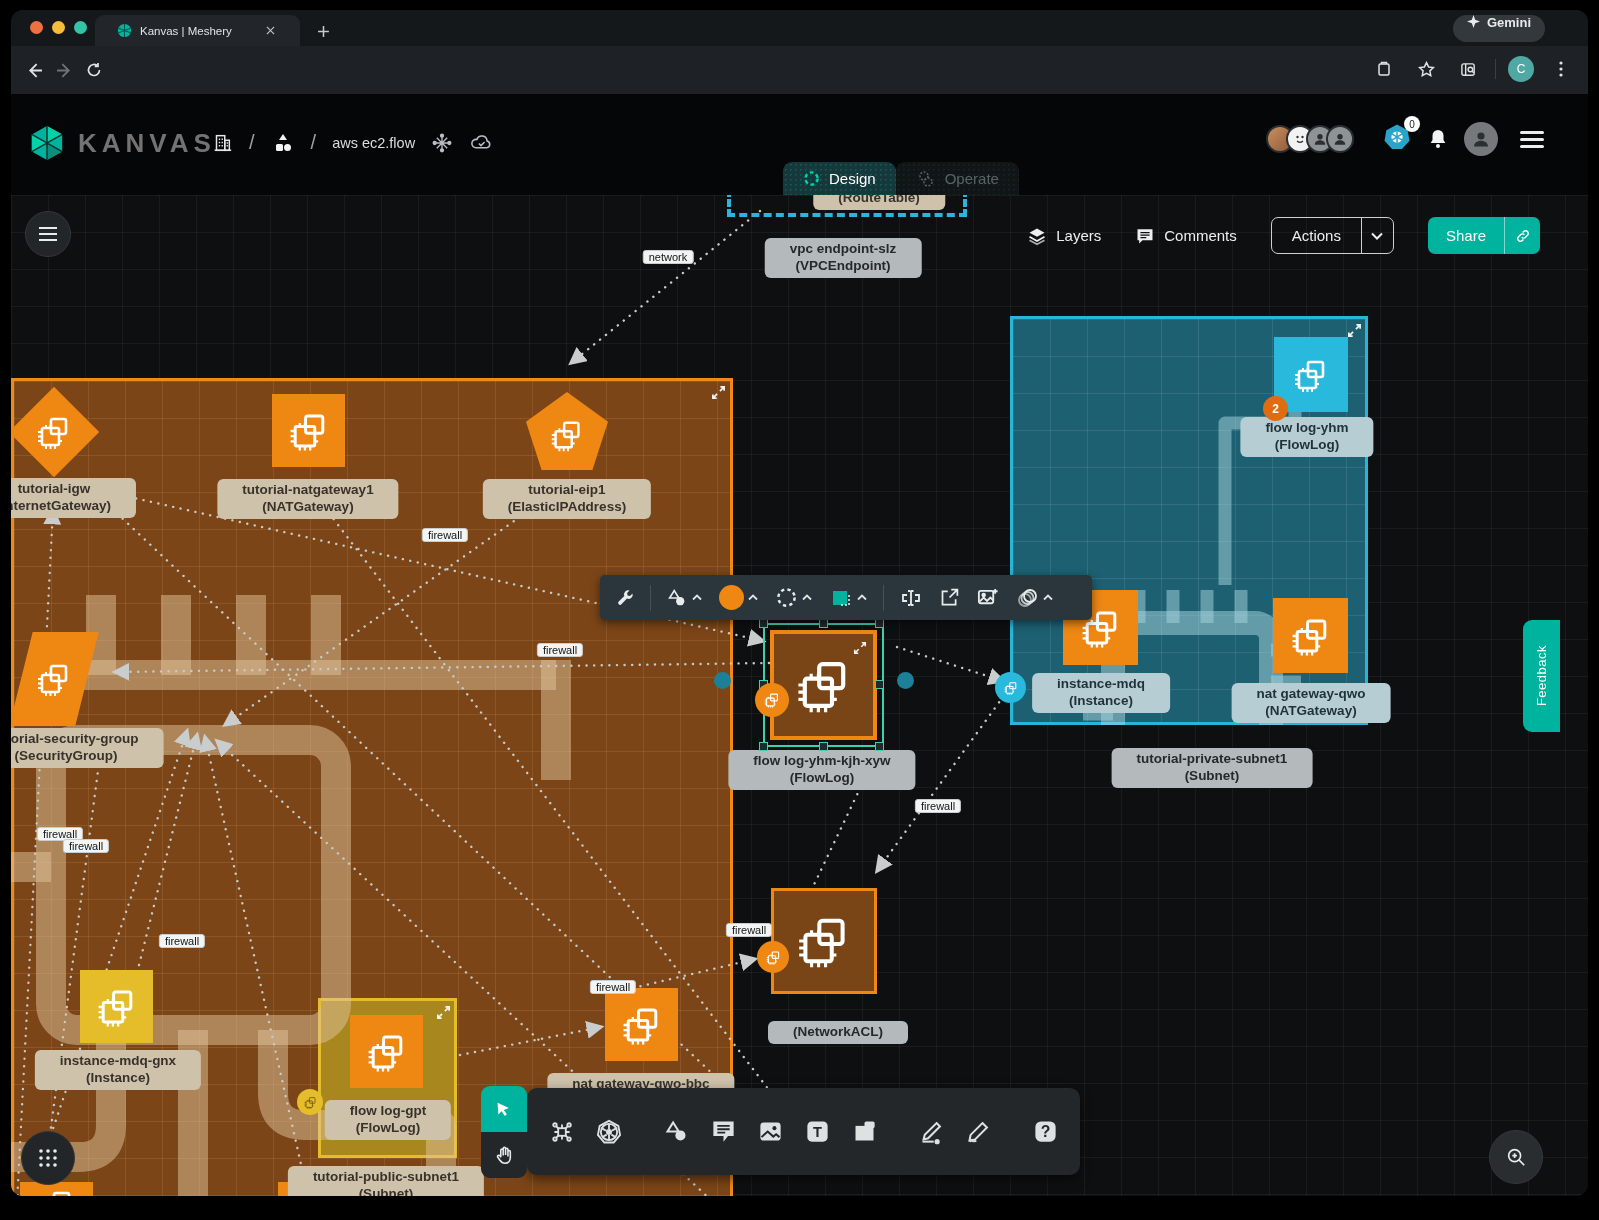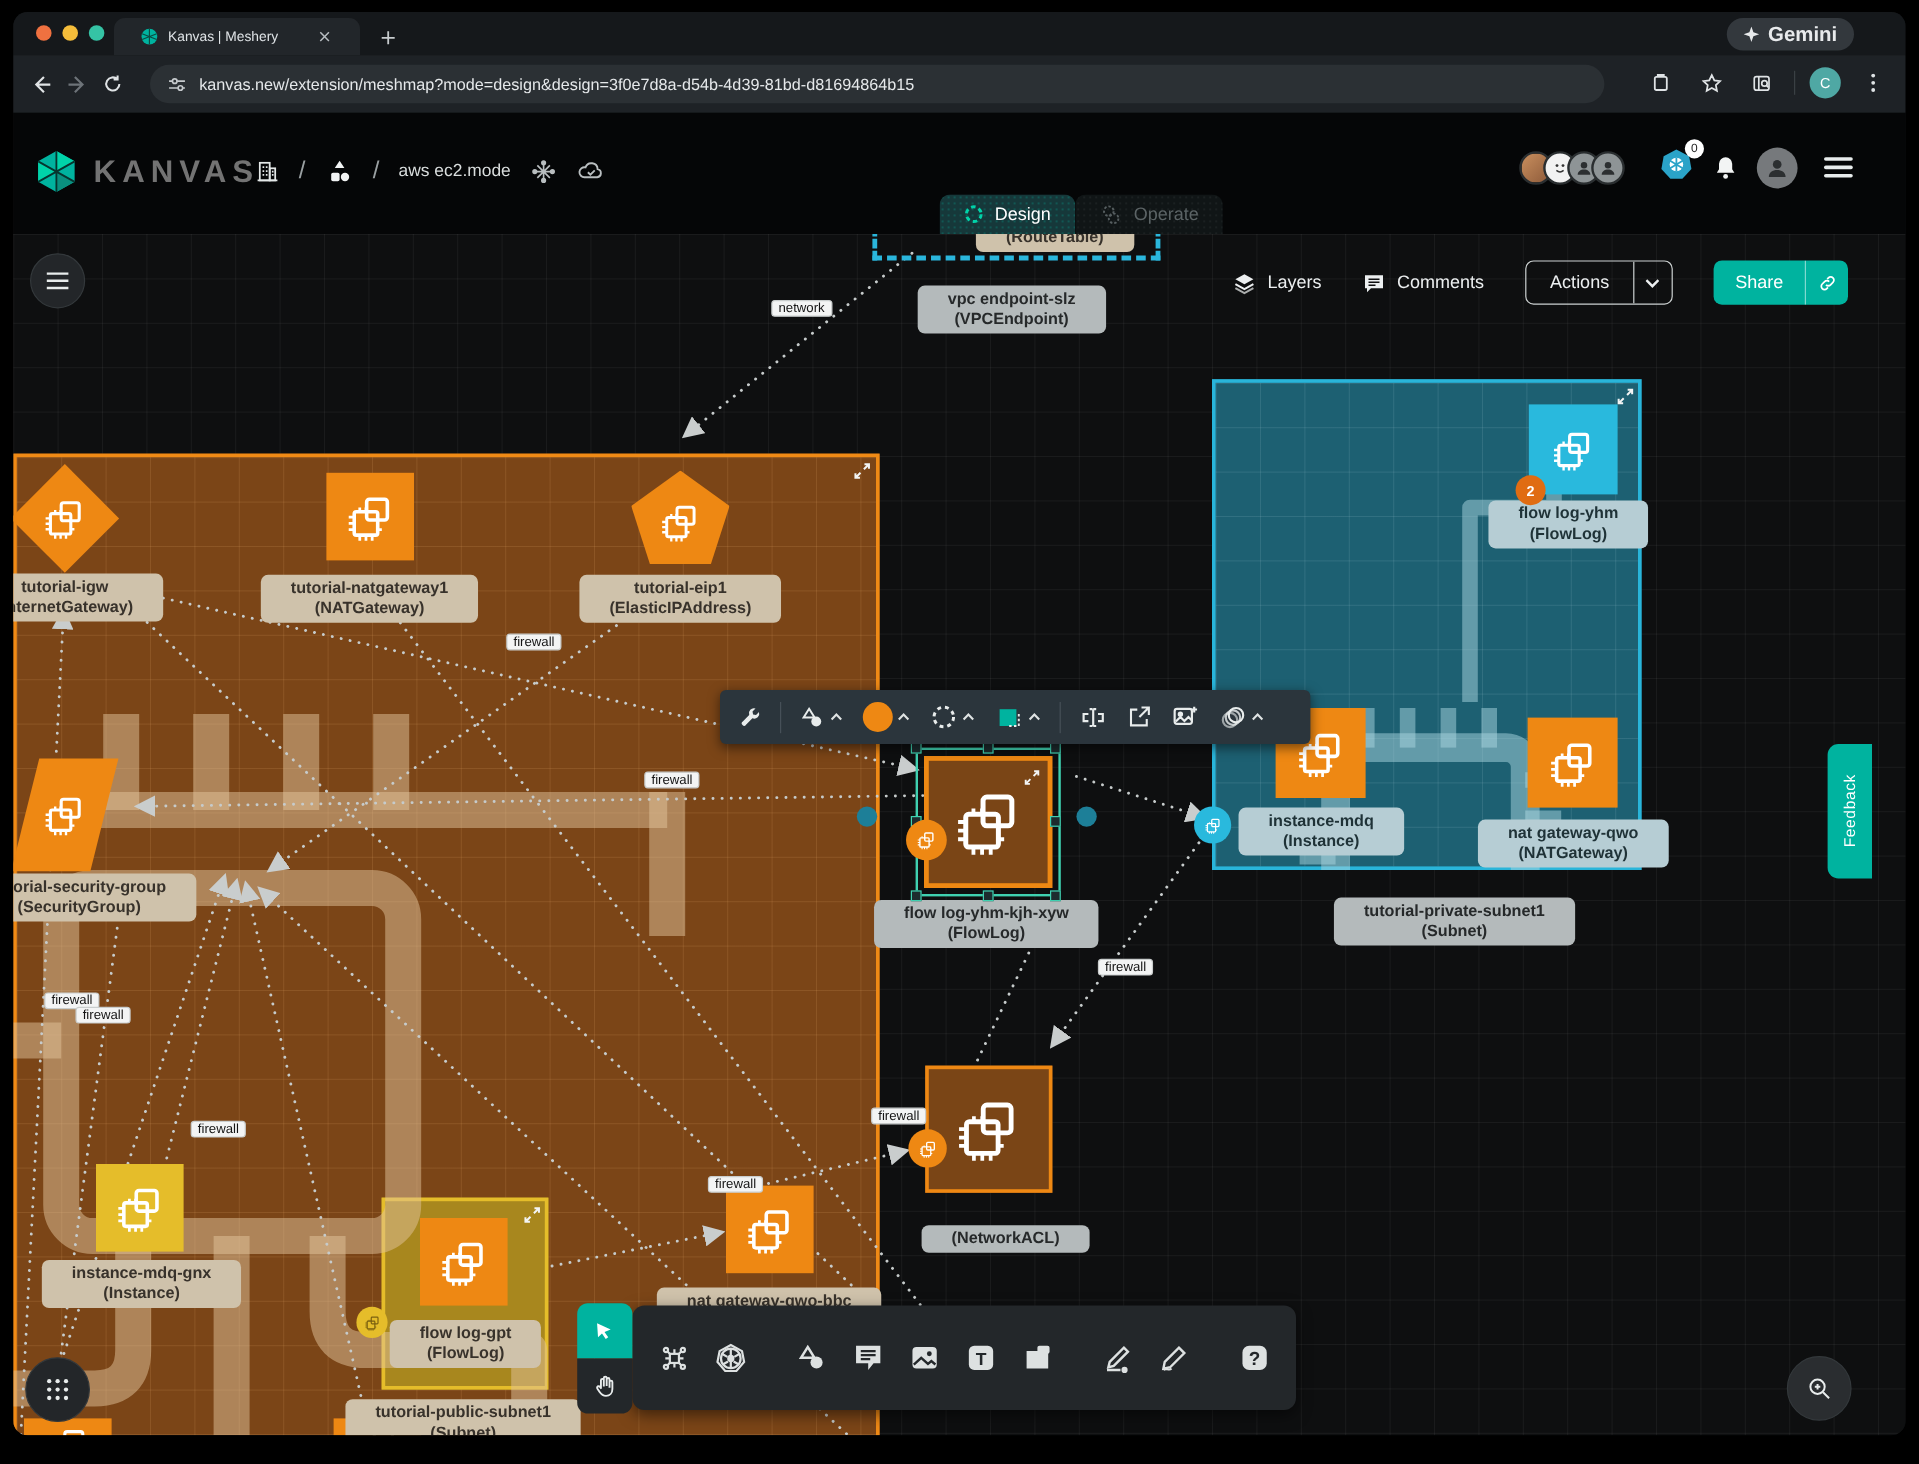--- a/index.html
+++ b/index.html
@@ -6,21 +6,21 @@
   html,body { width:1599px; height:1220px; background:#000; font-family:"Liberation Sans", sans-serif; overflow:hidden; }
   .window { position:absolute; left:11px; top:10px; width:1577px; height:1186px; border-radius:12px; overflow:hidden; background:#0f1011; }
 
   
   .tabstrip { position:absolute; left:0; top:0; width:100%; height:36px; background:#15181b; }
   .tl { position:absolute; top:11px; width:13px; height:13px; border-radius:50%; }
   .tab { position:absolute; left:84px; top:5px; width:205px; height:31px; background:#22262a; border-radius:9px 9px 0 0; display:flex; align-items:center; gap:8px; padding:0 22px; }
   .tab-title { font-size:11.5px; color:#dfe3e6; flex:1; white-space:nowrap; overflow:hidden; }
   .tab-close { width:16px; height:16px; color:#b7bcc0; display:flex; align-items:center; justify-content:center; }
   .newtab { position:absolute; left:300px; top:9px; width:24px; height:24px; color:#c7cbce; display:flex; align-items:center; justify-content:center; border-radius:50%; }
-  .gemini { position:absolute; right:43px; top:5px; height:27px; background:#33383d; border-radius:14px; display:flex; align-items:center; gap:7px; padding:0 14px; color:#e8eaec; font-size:17px; font-weight:bold; }
+  .gemini { position:absolute; right:43px; top:5px; height:27px; background:#33383d; border-radius:14px; display:flex; gap:7px; padding:0 14px; color:#e8eaec; font-size:13px; font-weight:bold; }
   .navbar { position:absolute; left:0; top:36px; width:100%; height:48px; background:#1e2226; display:flex; align-items:center; }
   .navicon { width:30px; height:30px; display:flex; align-items:center; justify-content:center; color:#dfe3e5; font-size:18px; border-radius:50%; }
   .navicon.dim { color:#6d7378; }
   .urlpill { position:absolute; left:114px; top:8px; width:1212px; height:32px; background:#2b3034; border-radius:16px; display:flex; align-items:center; gap:10px; padding:0 14px; }
   .url-text { font-size:13.5px; color:#e5e8ea; white-space:nowrap; overflow:hidden; }
   .nav-right { position:absolute; right:12px; top:8px; display:flex; align-items:center; gap:12px; }
   .avatarC { width:26px; height:26px; border-radius:50%; background:#4fa8a4; color:#fff; font-size:12px; display:flex; align-items:center; justify-content:center; }
 
   
   .appheader { position:absolute; left:0; top:84px; width:100%; height:101px; background:#050607; }
@@ -167,28 +167,20 @@
     <div class="navicon dim">
       <svg width="17" height="17" viewBox="0 0 16 16" fill="none" stroke="currentColor" stroke-width="1.7">
           <path d="M6 2l6 6-6 6M12 8H1"></path>
         </svg>
     </div>
     <div class="navicon">
       <svg width="16" height="16" viewBox="0 0 16 16" fill="none" stroke="currentColor" stroke-width="1.7">
           <path d="M13.5 8a5.5 5.5 0 1 1-1.6-3.9M12 1v3.3H8.7"></path>
         </svg>
     </div>
-    <div class="urlpill">
-      <svg width="17" height="17" viewBox="0 0 18 18" fill="none" stroke="#c6cacd" stroke-width="1.5">
-          <path d="M2 6h14M2 12h14"></path>
-          <circle cx="7" cy="6" r="2" fill="#2b3034"></circle>
-          <circle cx="12" cy="12" r="2" fill="#2b3034"></circle>
-        </svg>
-      <span class="url-text">kanvas.new/extension/meshmap?mode=design&amp;design=3f0e7d8a-d54b-4d39-81bd-d81694864b15</span>
-    </div>
     <div class="nav-right">
       <span class="navicon">
         <svg width="16" height="16" viewBox="0 0 16 16" fill="none" stroke="currentColor" stroke-width="1.5">
             <rect x="3" y="3" width="10" height="11" rx="1.5"></rect>
             <path d="M5.5 3V1.5h5V3"></path>
           </svg>
       </span>
       <span class="navicon">
         <svg width="17" height="17" viewBox="0 0 16 16" fill="none" stroke="currentColor" stroke-width="1.4">
             <path d="M8 1.5l2 4.1 4.5.6-3.3 3.1.8 4.5L8 11.6l-4 2.2.8-4.5L1.5 6.2 6 5.6z"></path>
@@ -232,21 +224,21 @@
           <path d="M8.5 8h1.5M11.5 8H13M8.5 11.5h1.5M11.5 11.5H13M8.5 15h1.5M11.5 15H13M17 12h1.5M17 15h1.5"></path>
           <path d="M4 20h18"></path>
         </svg>
       <span class="slash">/</span>
       <svg width="24" height="24" viewBox="0 0 24 24" fill="#f2f4f4">
           <path d="M12 3l4 6H8z"></path>
           <rect x="5" y="13" width="7" height="7" rx="1.5"></rect>
           <circle cx="16.5" cy="16.5" r="3.5"></circle>
         </svg>
       <span class="slash">/</span>
-      <span class="fname">aws ec2.mode</span>
+      <span class="fname">aws ec2.flow</span>
       <svg width="22" height="22" viewBox="0 0 24 24" fill="none" stroke="#b9bec0" stroke-width="1.5">
           <path d="M12 4v16M4 12h16M6.3 6.3l11.4 11.4M17.7 6.3L6.3 17.7"></path>
           <circle cx="12" cy="4" r="1.6" fill="#b9bec0"></circle>
           <circle cx="12" cy="20" r="1.6" fill="#b9bec0"></circle>
           <circle cx="4" cy="12" r="1.6" fill="#b9bec0"></circle>
           <circle cx="20" cy="12" r="1.6" fill="#b9bec0"></circle>
         </svg>
       <svg width="25" height="25" viewBox="0 0 24 24" fill="none" stroke="#b9bec0" stroke-width="1.5">
           <path d="M7 17a4 4 0 1 1 .6-7.9 5 5 0 0 1 9.7 1.4A3.3 3.3 0 0 1 17 17z"></path>
           <path d="M9.5 13l2 2 3.5-3.5"></path>

